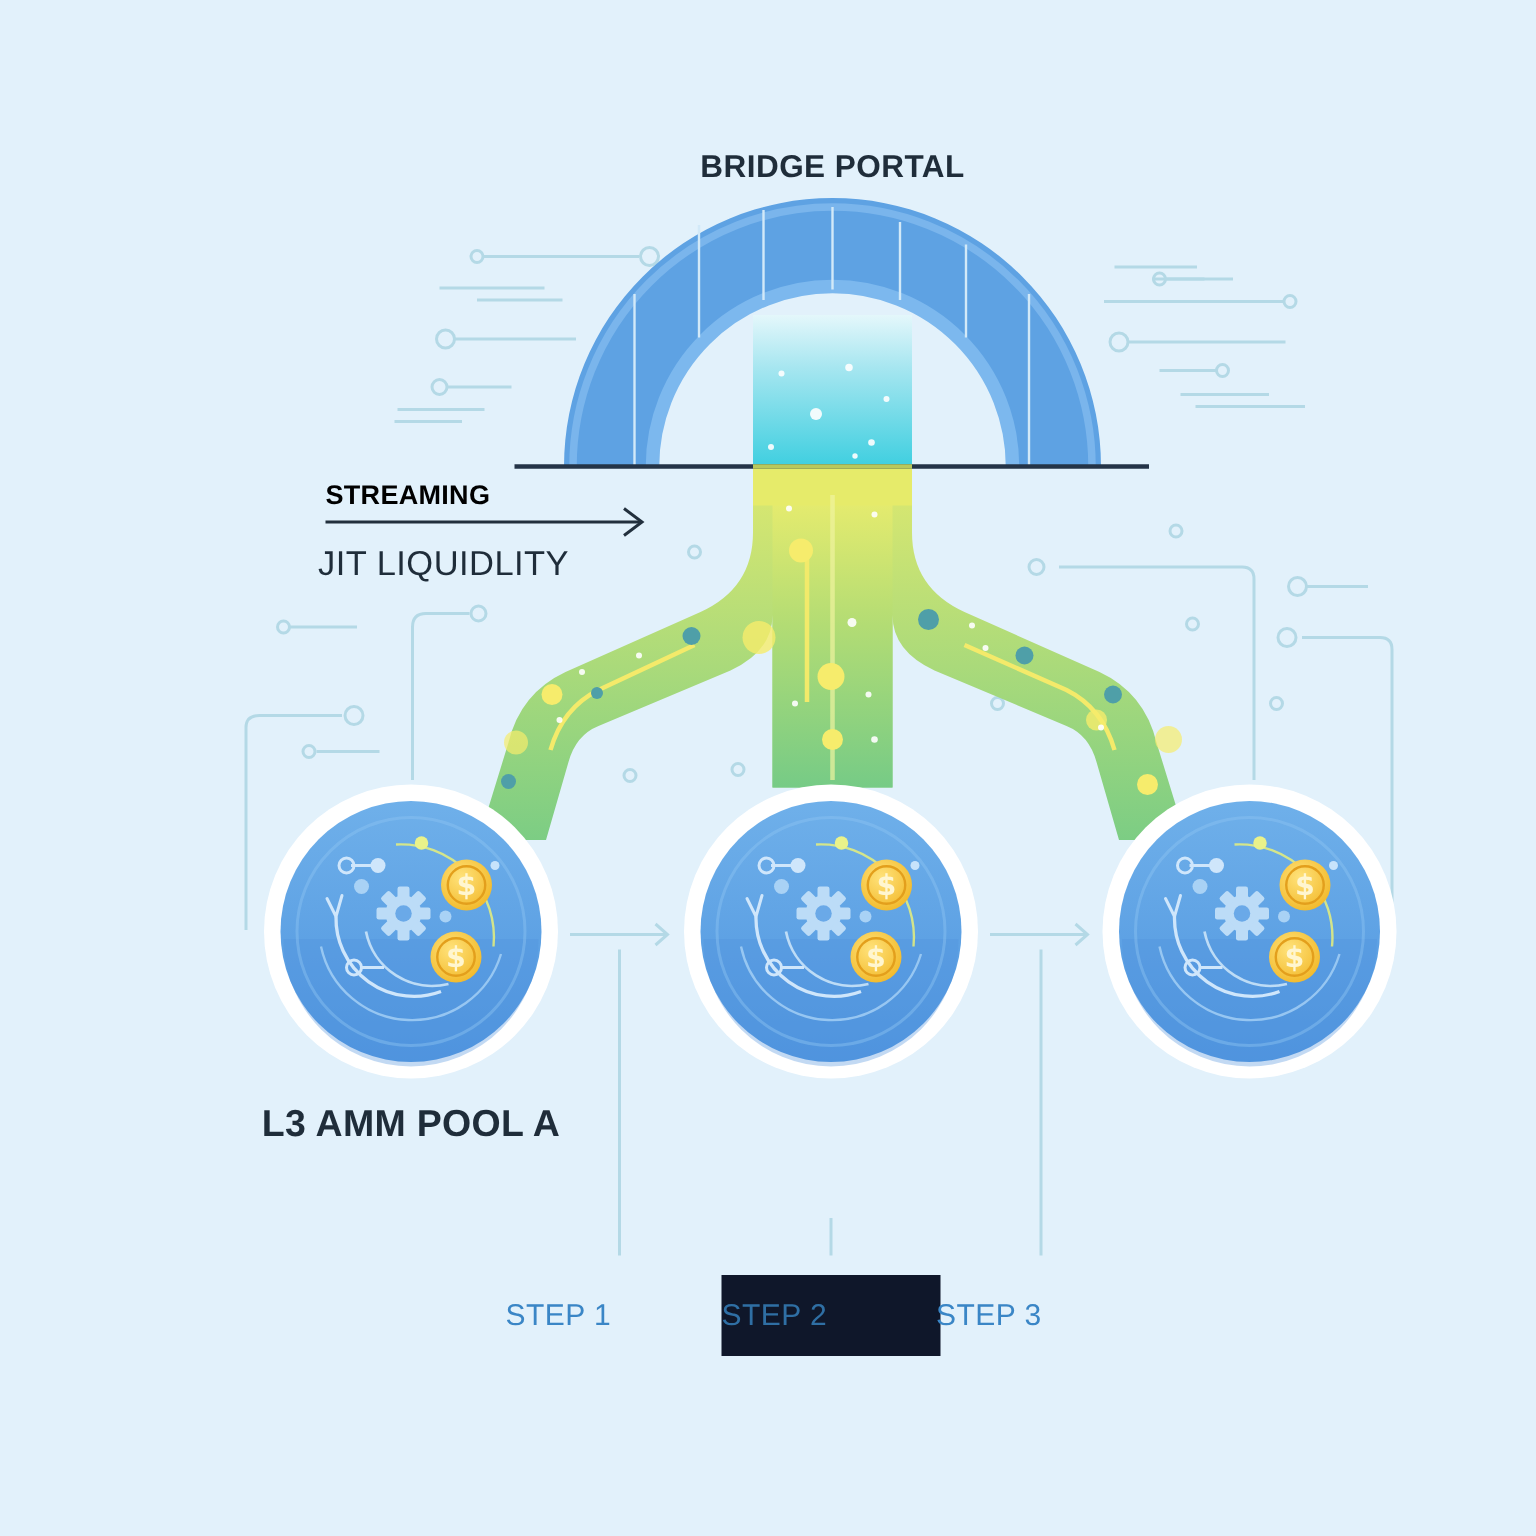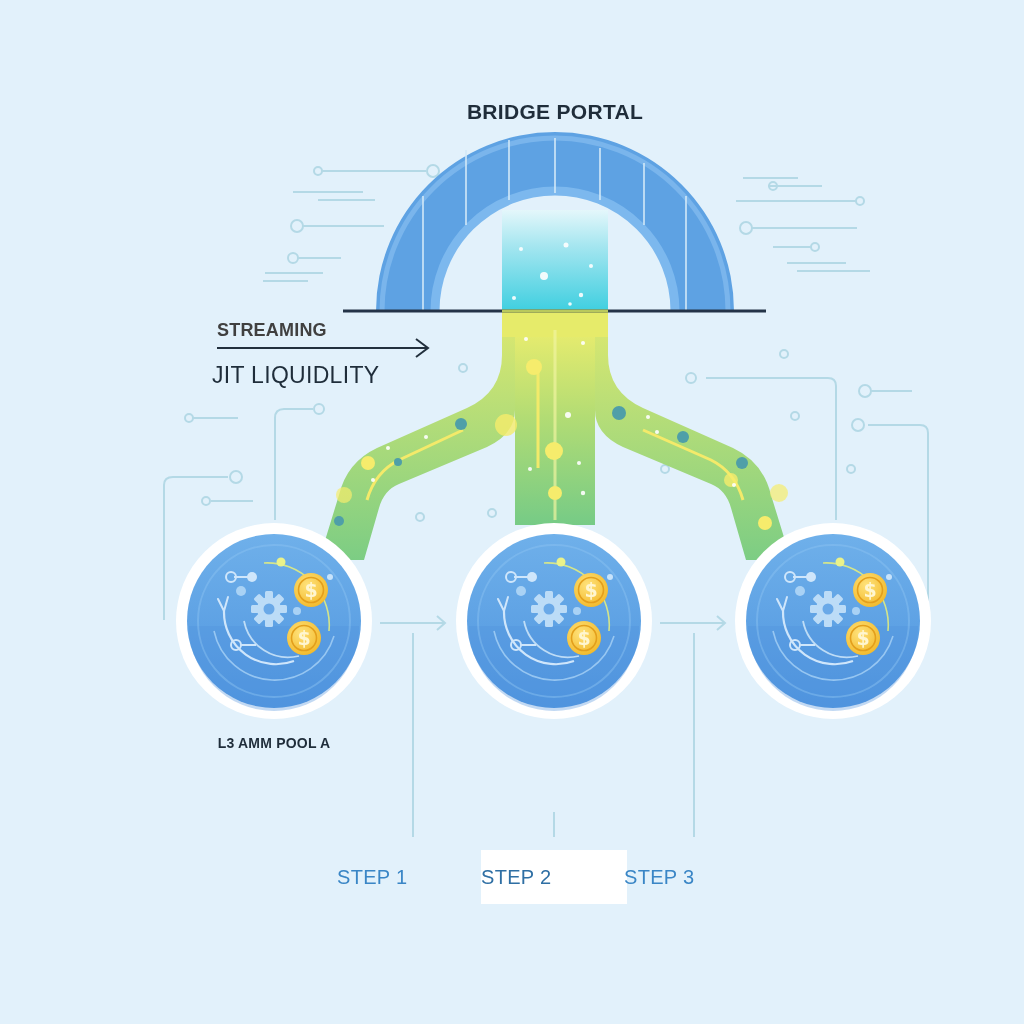--- a/index.html
+++ b/index.html
@@ -1,24 +1,24 @@
 <!DOCTYPE html>
 <html><head>
 <meta charset="utf-8">
 <style>
   html, body { margin: 0; padding: 0; }
   body { width: 1024px; height: 1024px; background: #e2f1fb; overflow: hidden; position: relative; font-family: "Liberation Sans", "DejaVu Sans", sans-serif; }
   #stage { position: absolute; left: 3px; top: 0; width: 1024px; height: 1024px; margin-left: 40px; }
   .lbl { position: absolute; font-family: "Liberation Sans", "DejaVu Sans", sans-serif; white-space: nowrap; }
   .title { left: 0; width: 1024px; top: 100px; text-align: center; font-size: 21px; font-weight: 700; color: #1f2d3a; letter-spacing: 0.3px; }
-  .stream { left: 174px; top: 320px; font-size: 18px; font-weight: 700; color: #404040; letter-spacing: 0.2px; }
+  .stream { left: 174px; top: 320px; font-size: 18px; font-weight: 700; color: #000000; letter-spacing: 0.2px; }
   .jit { left: 169px; top: 362px; font-size: 23px; font-weight: 400; color: #1f2d3a; letter-spacing: 0.3px; }
-  .pool-label { top: 735px; width: 240px; text-align: center; font-size: 14px; font-weight: 700; color: #1f2d3a; letter-spacing: 0.2px; }
+  .pool-label { top: 735px; width: 240px; text-align: center; font-size: 25px; font-weight: 700; color: #1f2d3a; letter-spacing: 0.2px; }
   .step { top: 850px; height: 54px; line-height: 54px; width: 146px; font-size: 20px; color: #3a86c6; letter-spacing: 0.3px; }
-  .step.active { background: #ffffff; color: #2f6fa4; }
+  .step.active { background: #0f172a; color: #2f6fa4; }
 </style>
 </head>
 <body>
 
 <div id="stage">
 <svg width="1024" height="1024" viewBox="0 0 1024 1024" xmlns="http://www.w3.org/2000/svg">
   <defs>
     <linearGradient id="portalGrad" x1="0" y1="0" x2="0" y2="1">
       <stop offset="0" stop-color="#e4f7fb"></stop>
       <stop offset="0.35" stop-color="#a6e6f0"></stop>

